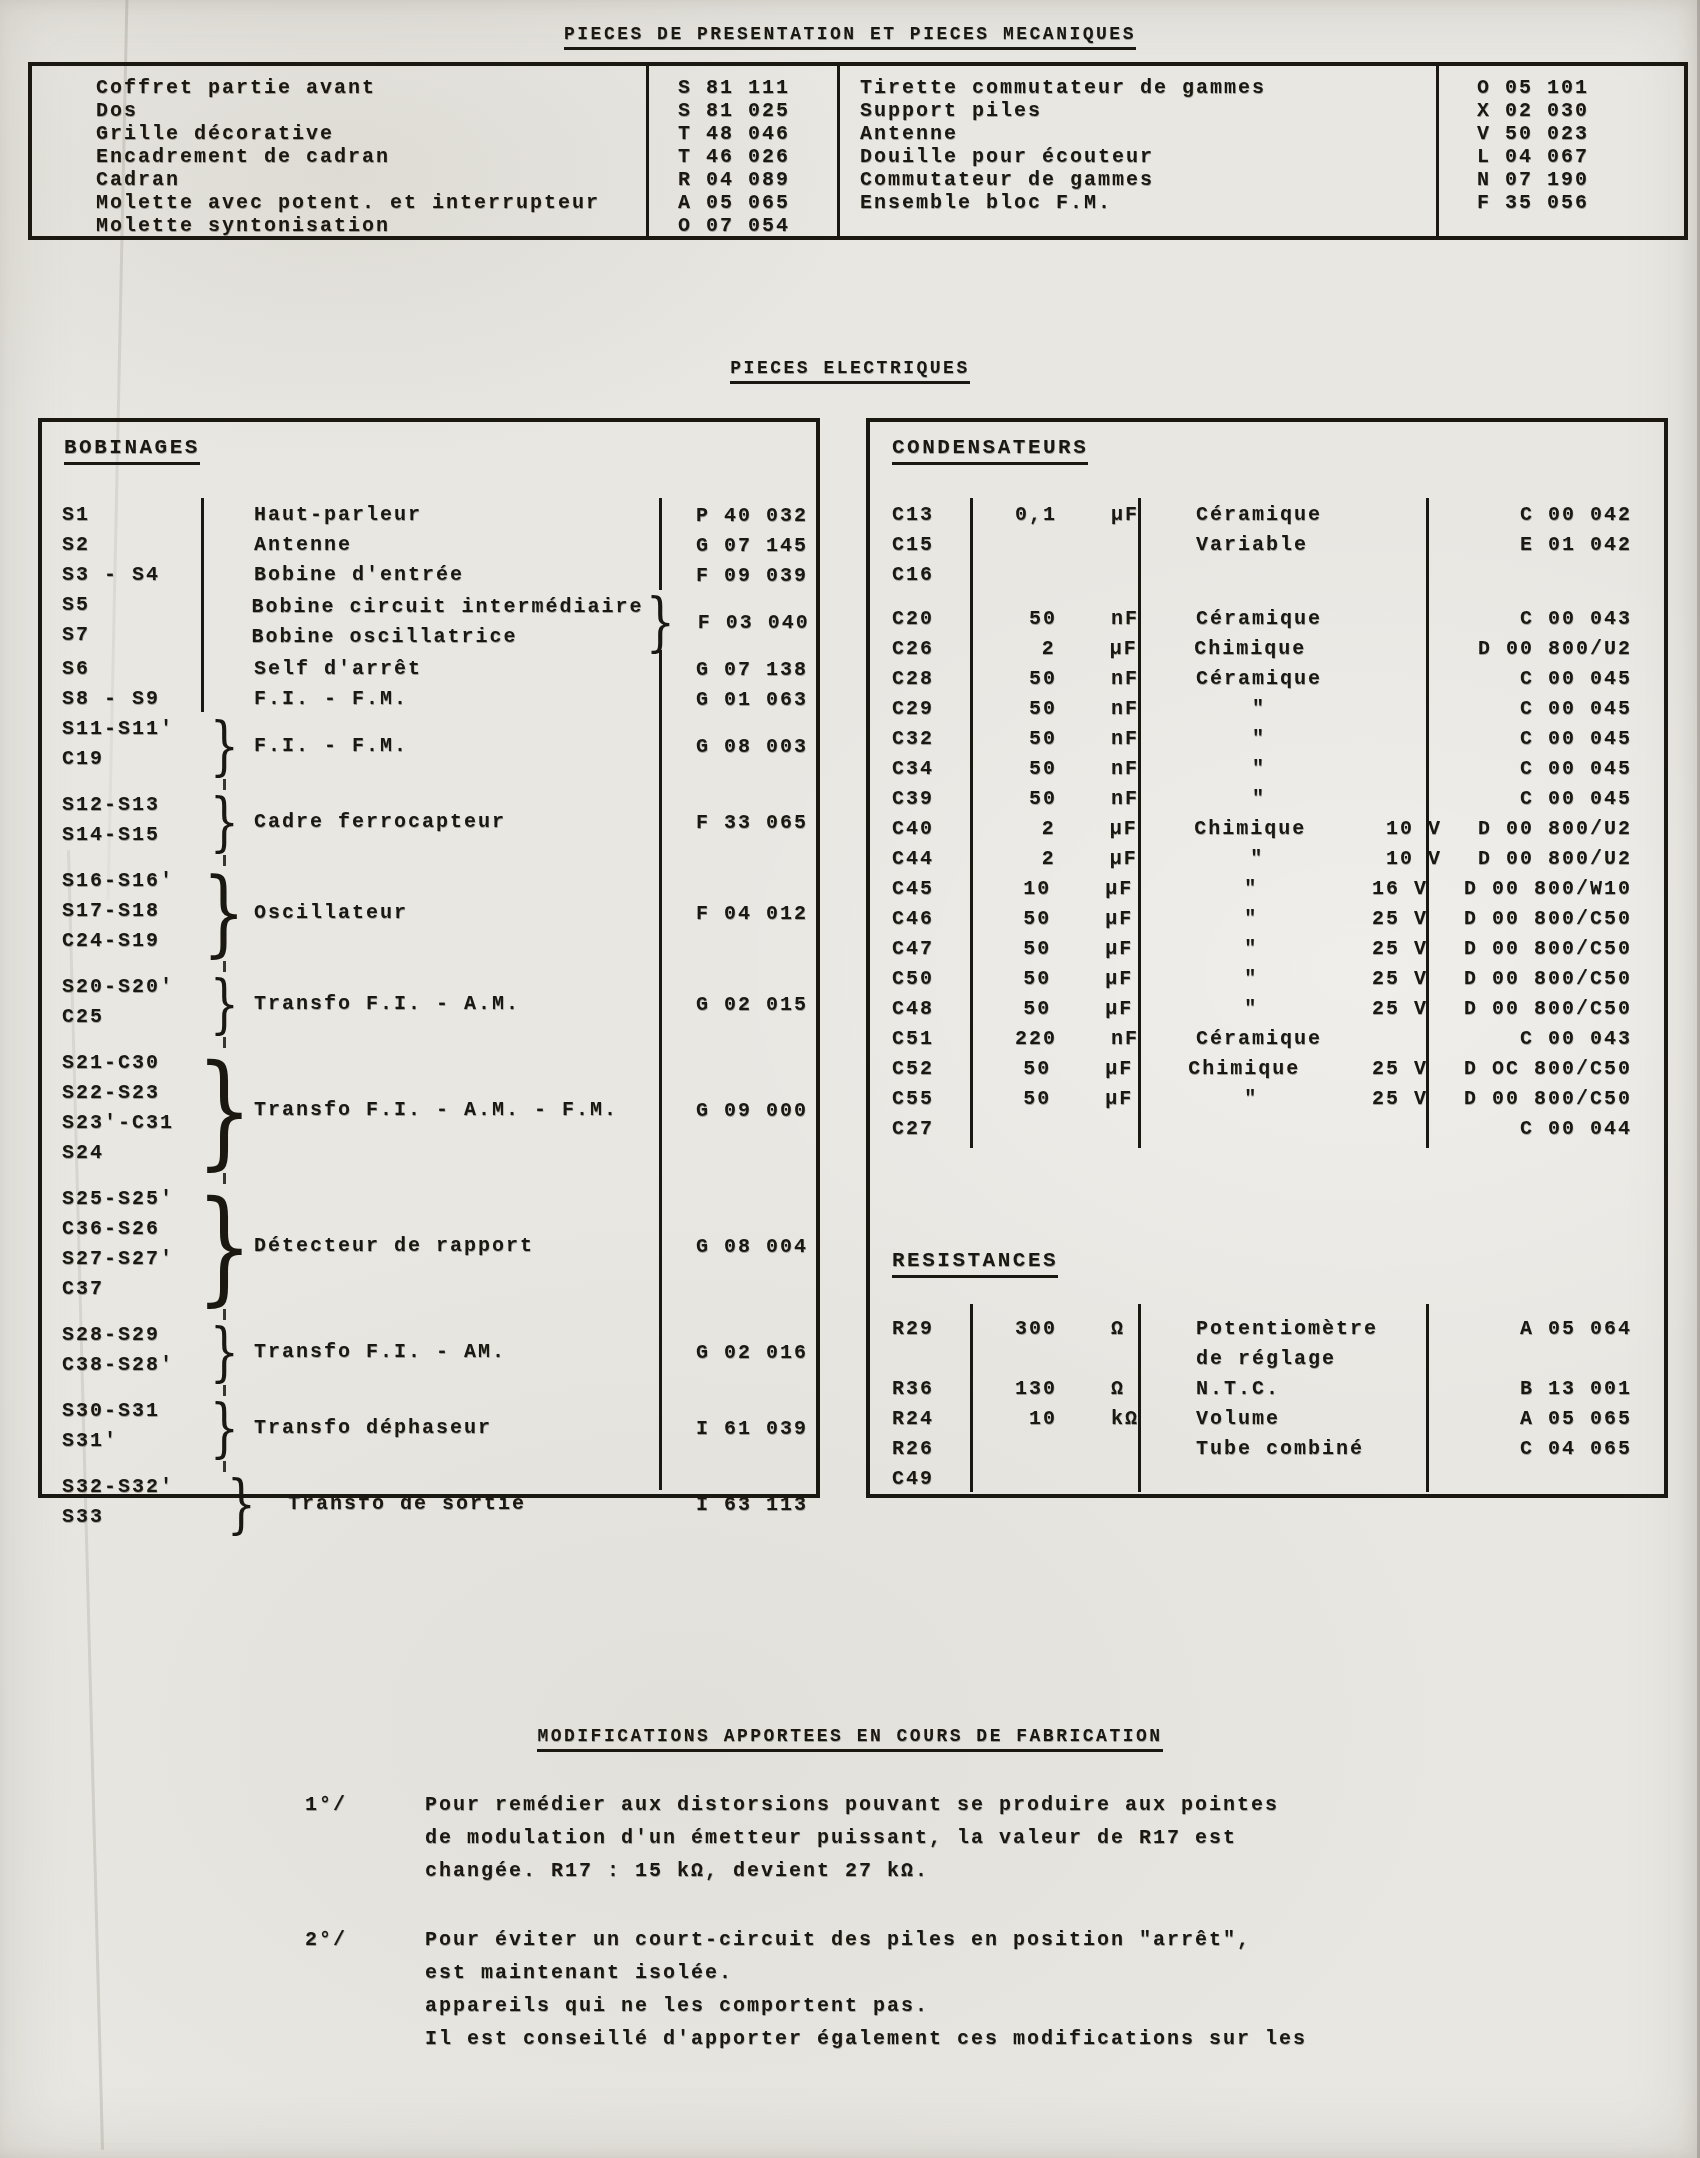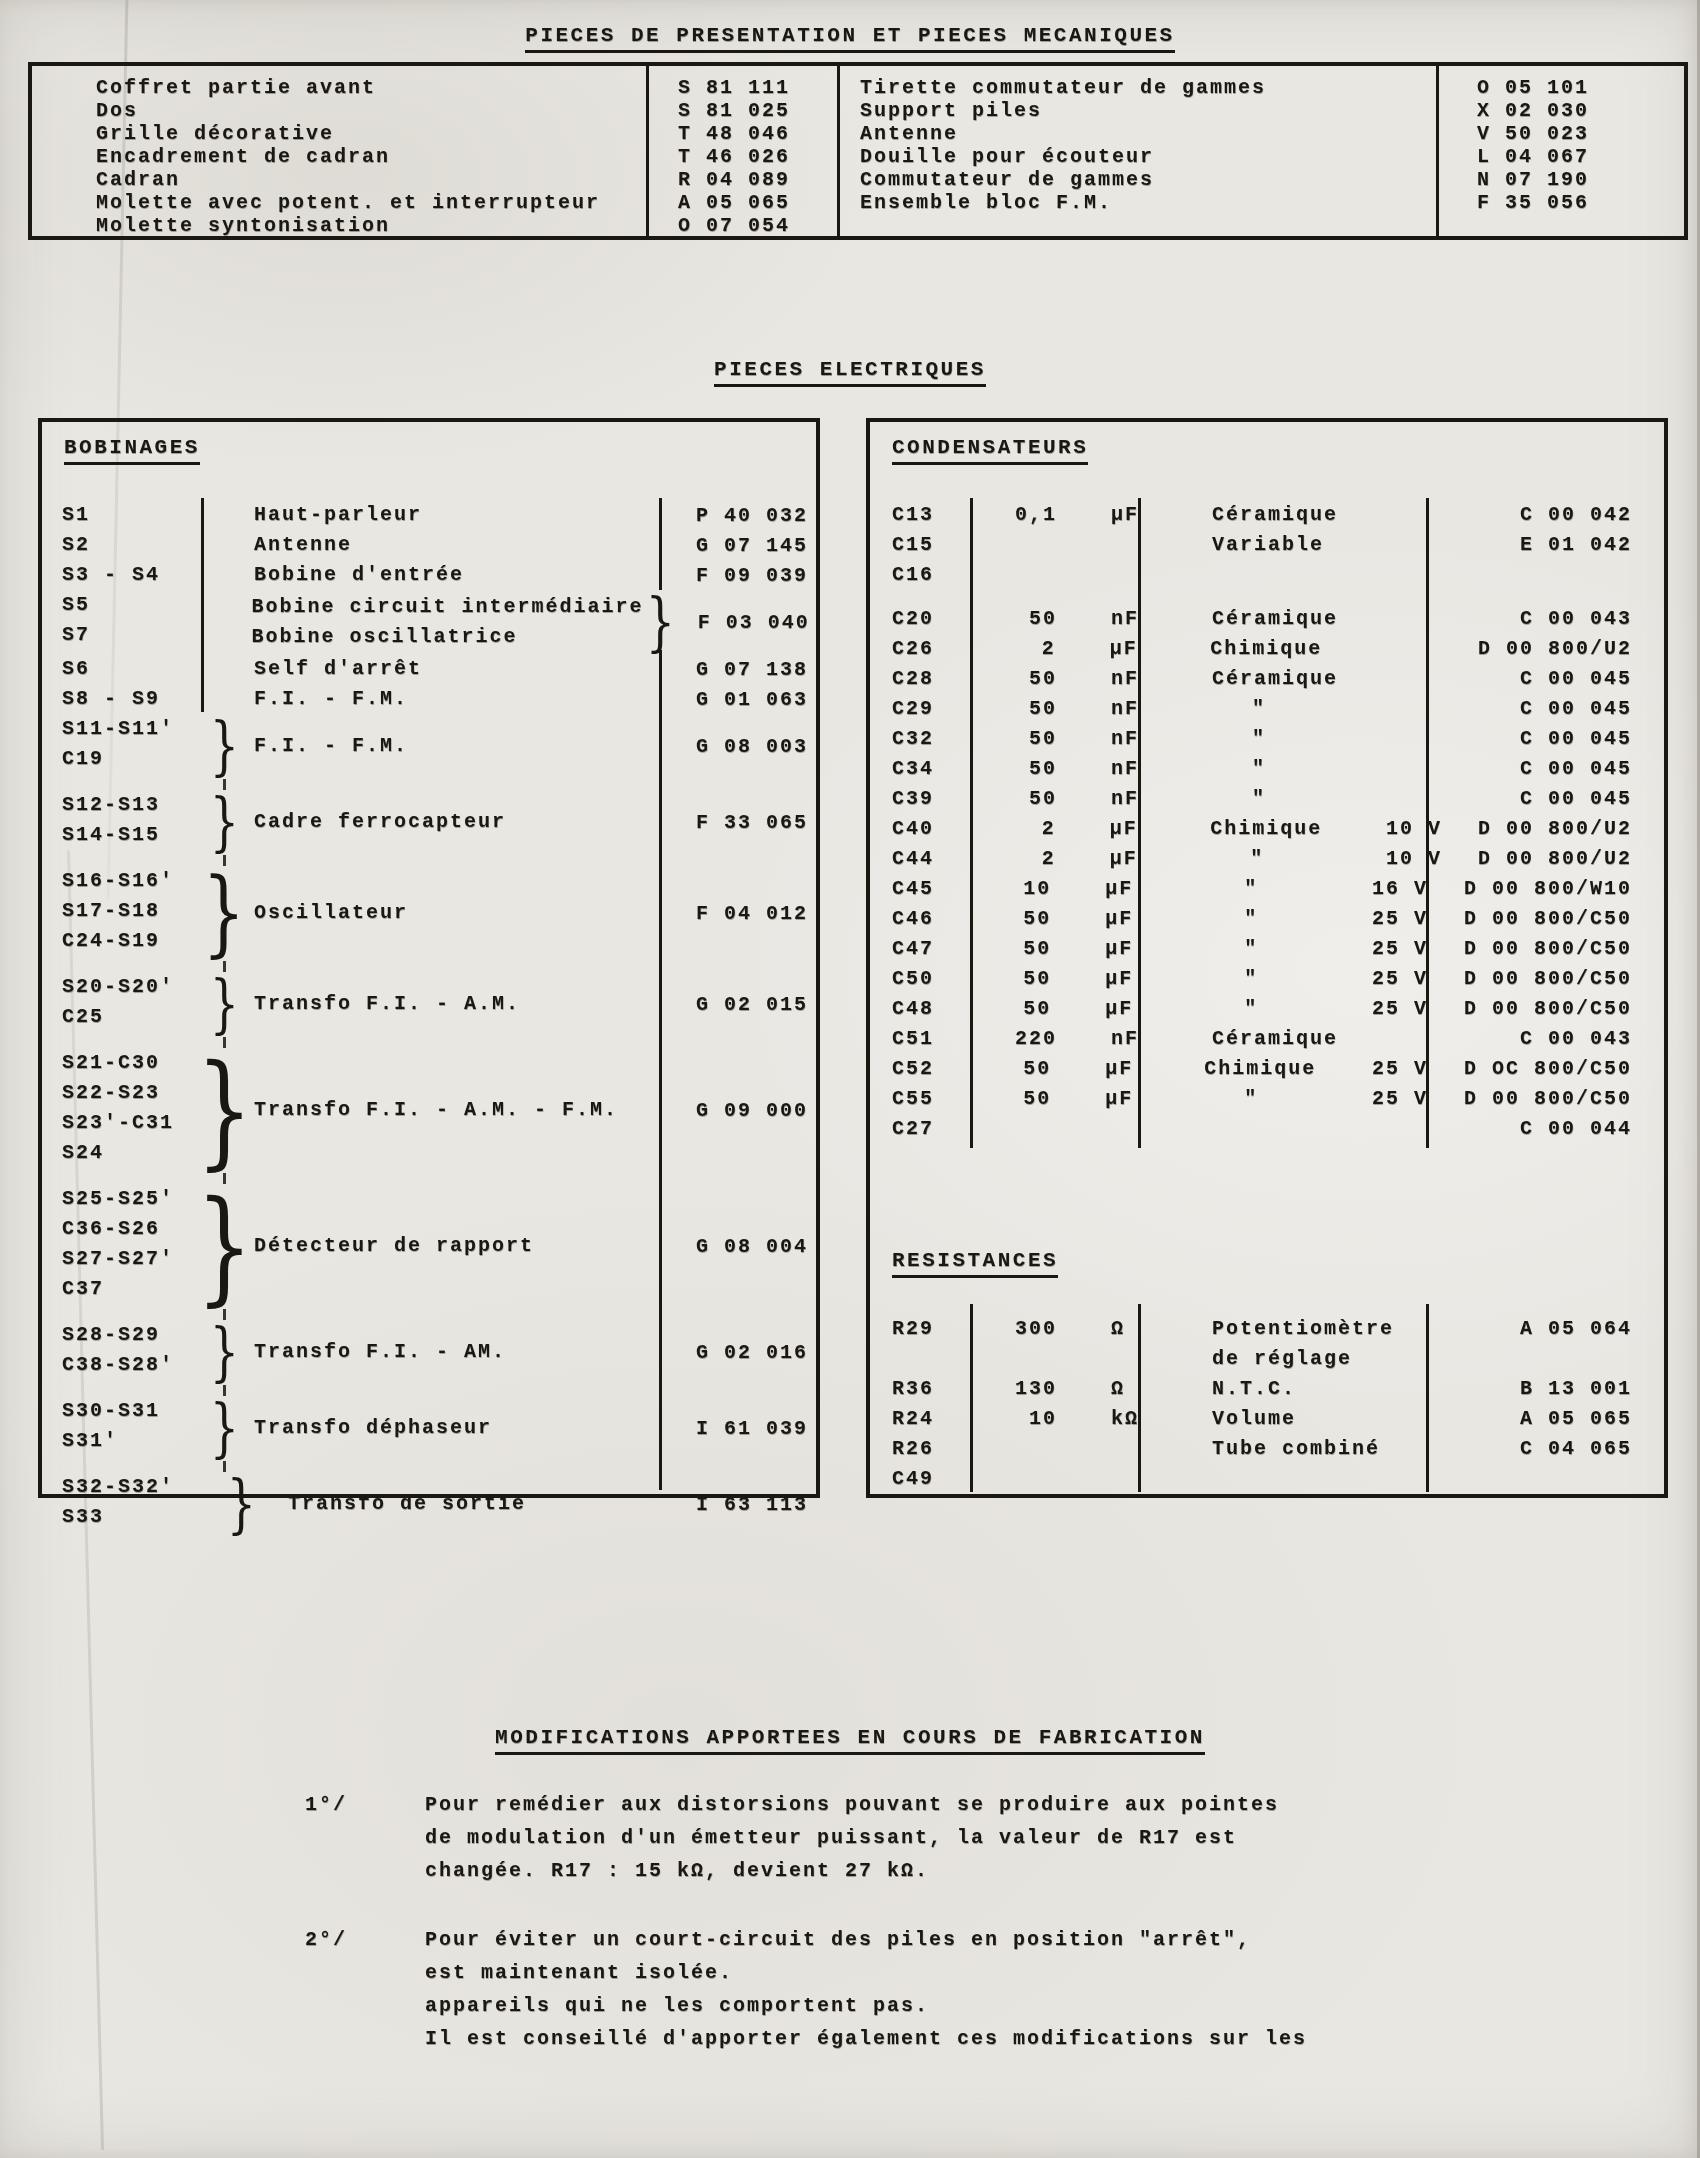--- a/index.html
+++ b/index.html
@@ -23,21 +23,21 @@
     font-size:20px;
     letter-spacing:2px;
     color:var(--ink);
     text-shadow:0.4px 0.5px 0 rgba(27,24,18,.35);
   }
   .page::after{content:"";position:absolute;right:0;top:0;width:3px;height:100%;background:rgba(70,65,55,.25);}
   .crease{position:absolute;pointer-events:none;}
   .c1{left:116px;top:0;width:3px;height:900px;background:linear-gradient(180deg,rgba(110,104,92,.22),rgba(110,104,92,.05));transform:rotate(1.2deg);}
   .c2{left:84px;top:850px;width:3px;height:1300px;background:linear-gradient(180deg,rgba(110,104,92,.12),rgba(110,104,92,.20));transform:rotate(-1.5deg);}
 
-  .title{position:absolute;left:0;width:1700px;text-align:center;font-size:21px;letter-spacing:2.5px;white-space:nowrap;}
+  .title{position:absolute;left:0;width:1700px;text-align:center;font-size:18px;letter-spacing:2.5px;white-space:nowrap;}
   .underline{display:inline-block;border-bottom:3px solid currentColor;padding-bottom:3px;}
   .main-title{top:24px;}
   .sub-title{top:358px;}
   .mod-title{top:1726px;}
 
   
   .mt-box{position:absolute;left:28px;top:62px;width:1660px;height:178px;border:4px solid var(--ink);box-sizing:border-box;padding-top:10px;}
   .mt-row{display:flex;height:23px;line-height:23px;white-space:nowrap;}
   .mt-c{box-sizing:border-box;overflow:visible;}
   .mt-name1{width:616px;padding-left:64px;}
@@ -72,21 +72,21 @@
   
   .cond-content{position:absolute;left:0;top:78px;width:794px;}
   .res-content{position:absolute;left:0;top:892px;width:794px;}
   .cond-group{margin-bottom:14px;}
   .cond-group:last-child{margin-bottom:0;}
   .c-row{display:flex;height:30px;line-height:30px;white-space:nowrap;gap:14px;}
   .c-ref{width:103px;padding-left:22px;box-sizing:border-box;}
   .c-val{width:70px;text-align:right;}
   .c-unit{width:95px;padding-left:40px;box-sizing:border-box;}
   .c-type{width:288px;display:flex;box-sizing:border-box;padding-left:16px;}
-  .type-name{flex:1;text-align:left;margin-left:16px;}
+  .type-name{flex:1;text-align:left;}
   .type-name.ditto{margin-left:56px;}
   .c-volt{width:120px;text-align:right;padding-right:22px;box-sizing:border-box;}
   .c-code{flex:1;text-align:right;padding-right:32px;box-sizing:border-box;}
 
   
   #mod-items{position:absolute;left:0;top:1788px;width:1700px;}
   .mod-item{display:flex;margin-bottom:36px;}
   .mod-num{width:120px;margin-left:305px;box-sizing:border-box;line-height:33px;}
   .mod-lines{flex:1;}
   .mod-line{height:33px;line-height:33px;white-space:nowrap;}

